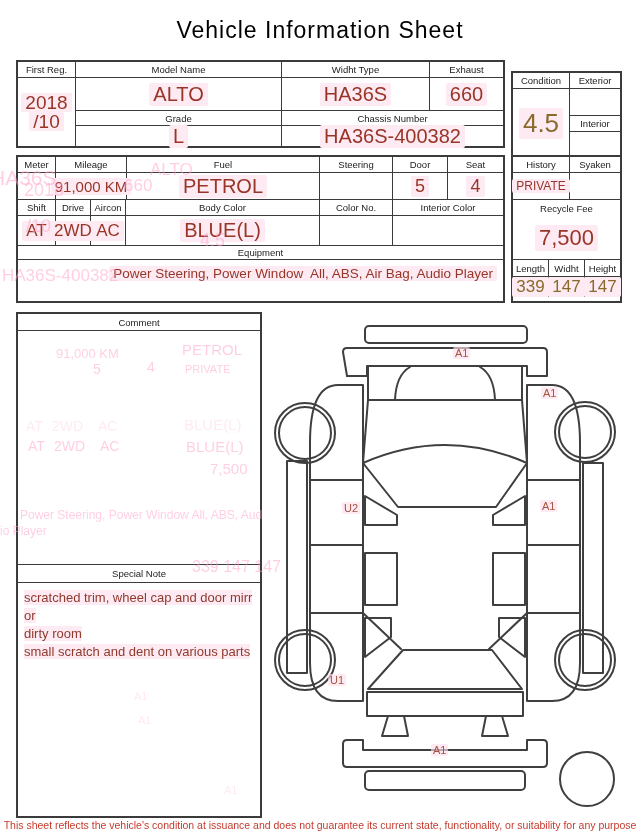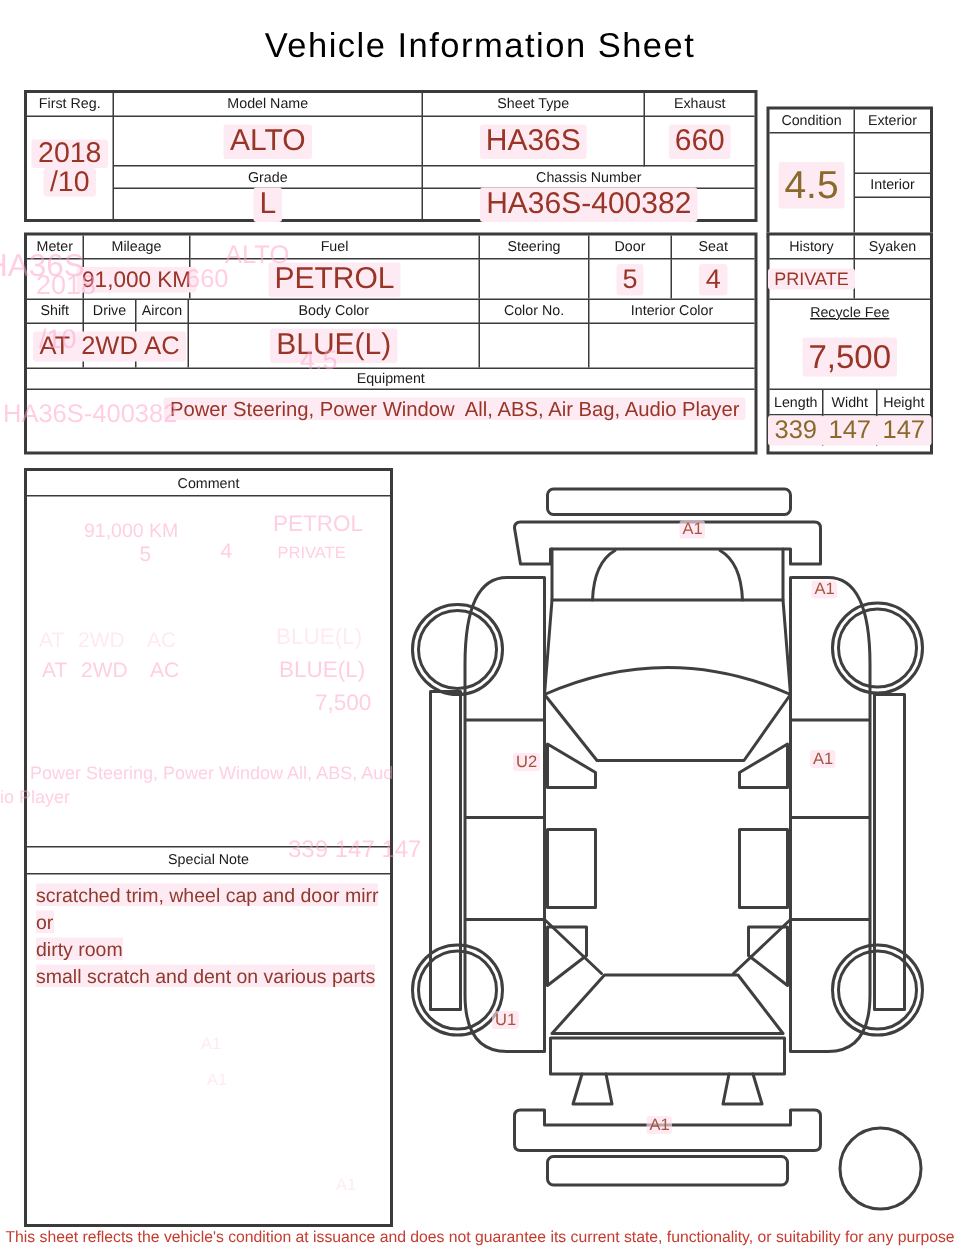--- a/index.html
+++ b/index.html
@@ -35,21 +35,21 @@
   
   #b2l{left:16px;top:155px;width:489px;height:148px;}
   .secA{display:grid;grid-template-columns:38px 71px 193px 73px 55px 1fr;grid-template-rows:16px 26px;border-bottom:1px solid var(--bd);}
   .secB{display:grid;grid-template-columns:38px 35px 35px 194px 73px 1fr;grid-template-rows:16px 29px;border-bottom:1px solid var(--bd);}
   .eqLabel{height:13px;border-bottom:1px solid var(--bd);display:flex;align-items:center;justify-content:center;}
   .eqText{padding:4px 6px;text-align:right;}
   
   #b2r{left:511px;top:155px;width:111px;height:148px;}
   .secH{display:grid;grid-template-columns:57px 1fr;grid-template-rows:16px 26px;border-bottom:1px solid var(--bd);}
   .secR{height:59px;border-bottom:1px solid var(--bd);}
-  .secR .rl{height:16px;display:flex;align-items:center;justify-content:center;text-decoration:underline;}
+  .secR .rl{height:16px;display:flex;align-items:center;justify-content:center;}
   .secR .rv{height:43px;display:flex;align-items:center;justify-content:center;}
   .secLWH{display:grid;grid-template-columns:36px 36px 1fr;grid-template-rows:17px 1fr;}
   
   #b3{left:16px;top:312px;width:246px;height:506px;}
   .commentLabel{height:16px;border-bottom:1px solid var(--bd);display:flex;align-items:center;justify-content:center;}
   .commentArea{height:233px;box-sizing:border-box;}
   .snLabel{height:17px;border-top:1px solid var(--bd);border-bottom:1px solid var(--bd);display:flex;align-items:center;justify-content:center;}
   .snArea{padding:5px 6px;text-align:left;}
   .note{white-space:pre-wrap;word-break:break-all;font-size:13px;line-height:1.05;color:#8f3a2c;background:var(--halo);}
   .eqspan{white-space:pre-wrap;}
@@ -67,21 +67,21 @@
 </head>
 <body>
 
 <div class="sheet">
 
   <div class="title">Vehicle Information Sheet</div>
 
   <div class="box grid" id="b1l">
     <div class="c lbl br bb" style="grid-area:1/1">First Reg.</div>
     <div class="c lbl br bb" style="grid-area:1/2">Model Name</div>
-    <div class="c lbl br bb" style="grid-area:1/3">Sheet Type</div>
+    <div class="c lbl br bb" style="grid-area:1/3">Widht Type</div>
     <div class="c lbl bb" style="grid-area:1/4">Exhaust</div>
 
     <div class="c br" style="grid-area:2/1/5/2;flex-direction:column;line-height:1.0;">
       <span class="val red fs19">2018</span>
       <span class="val red fs19">/10</span>
     </div>
     <div class="c br bb" style="grid-area:2/2">
         <span class="val red fs20">ALTO</span>
       </div>
     <div class="c br bb" style="grid-area:2/3">

